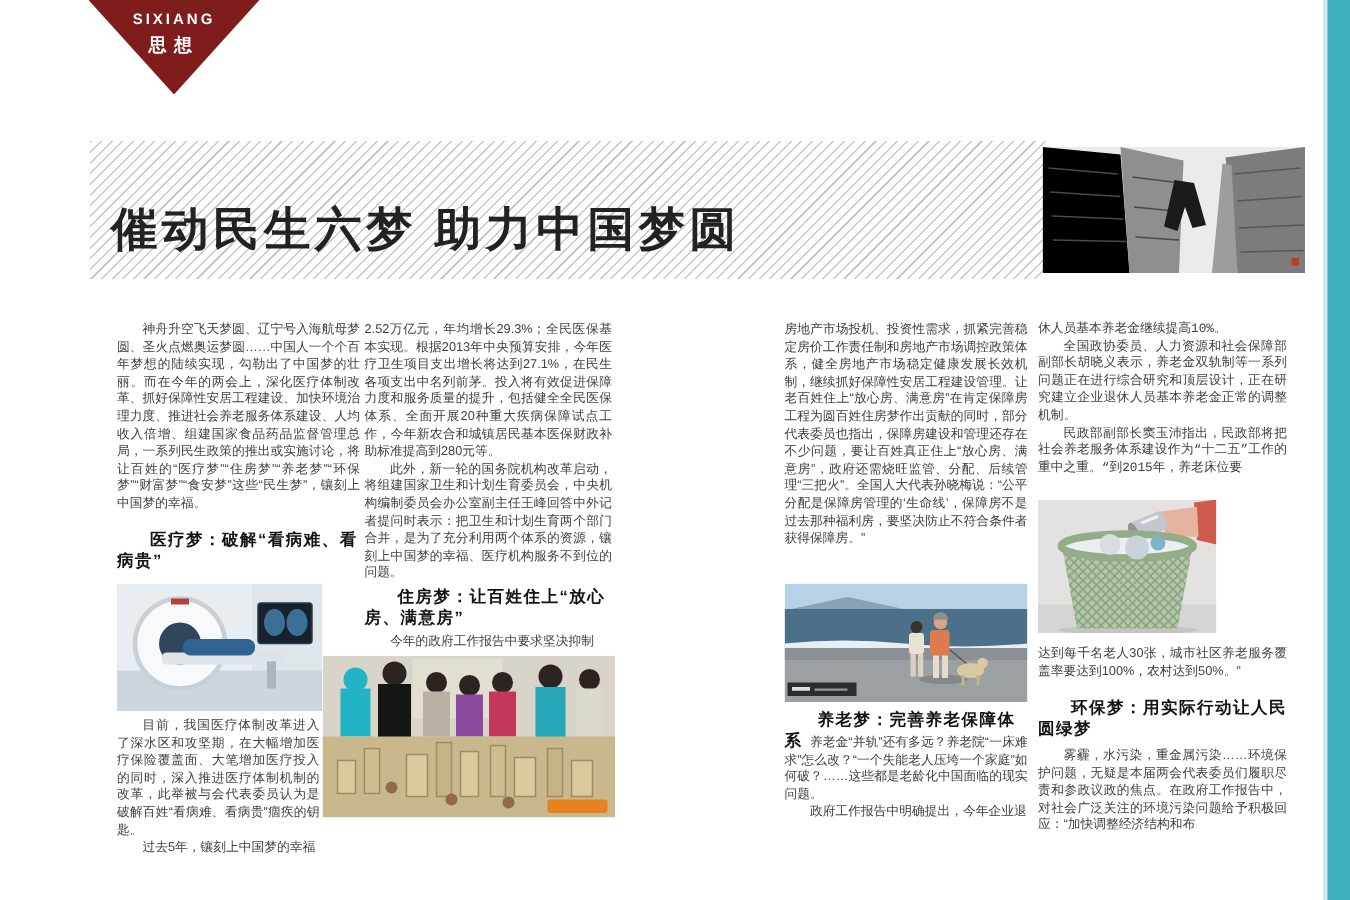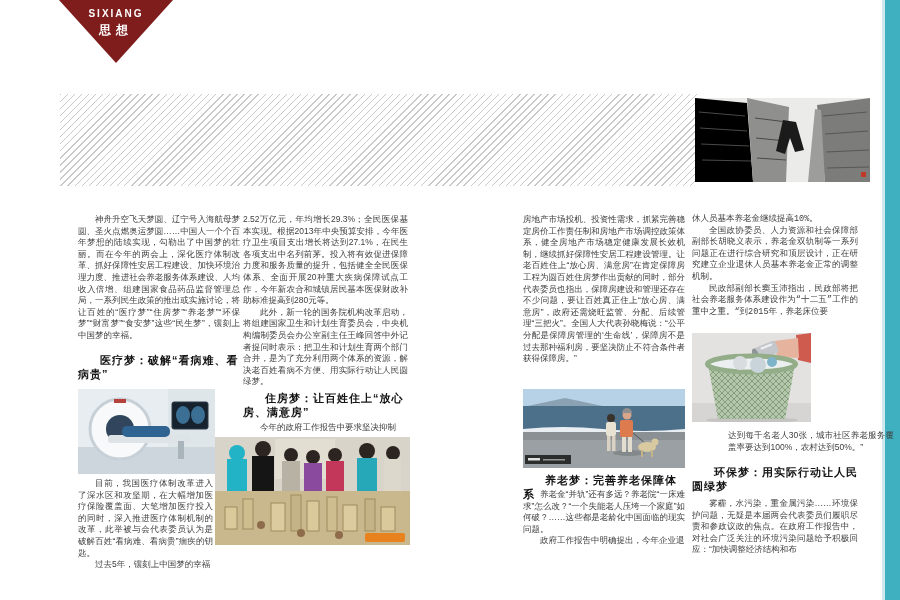--- a/index.html
+++ b/index.html
@@ -37,20 +37,21 @@
 <div class="page">
 
   <div class="edge-band"></div>
 
   <div class="tab">
     <div class="en">SIXIANG</div>
     <div class="zh">思想</div>
   </div>
 
   <div class="stripes"></div>
+  <div class="headline">催动民生六梦 助力中国梦圆</div>
 
   <div class="photo" style="left:695px;top:98px;width:175px;height:84px;">
     <svg width="175" height="84" viewBox="0 0 175 84" xmlns="http://www.w3.org/2000/svg">
       <rect width="175" height="84" fill="#ebebe9"></rect>
       <polygon points="0,0 52,5 58,84 0,84" fill="#68686
 6"></polygon>
       <polygon points="52,0 94,9 91,84 58,84" fill="#8f8f8d"></polygon>
       <polygon points="175,0 122,7 130,84 175,84" fill="#7c7c7a"></polygon>
       <polygon points="120,11 113,84 130,84 126,12" fill="#9d9d9b"></polygon>
       <g stroke="#4a4a48" stroke-width="1">
@@ -98,21 +99,21 @@
     </svg>
   </div>
 
   <div class="tb" style="left:78px;top:478px;width:135px;">
     <p>目前，我国医疗体制改革进入了深水区和攻坚期，在大幅增加医疗保险覆盖面、大笔增加医疗投入的同时，深入推进医疗体制机制的改革，此举被与会代表委员认为是破解百姓“看病难、看病贵”痼疾的钥匙。</p>
     <p>过去5年，镶刻上中国梦的幸福</p>
   </div>
 
   <div class="tb" style="left:243px;top:214px;width:165px;">
     <p class="cont">2.52万亿元，年均增长29.3%；全民医保基本实现。根据2013年中央预算安排，今年医疗卫生项目支出增长将达到27.1%，在民生各项支出中名列前茅。投入将有效促进保障力度和服务质量的提升，包括健全全民医保体系、全面开展20种重大疾病保障试点工作，今年新农合和城镇居民基本医保财政补助标准提高到280元等。</p>
-    <p>此外，新一轮的国务院机构改革启动，将组建国家卫生和计划生育委员会，中央机构编制委员会办公室副主任王峰回答中外记者提问时表示：把卫生和计划生育两个部门合并，是为了充分利用两个体系的资源，解决老百姓看病不方便、用实际行动让人民圆绿梦。</p>
+    <p>此外，新一轮的国务院机构改革启动，将组建国家卫生和计划生育委员会，中央机构编制委员会办公室副主任王峰回答中外记者提问时表示：把卫生和计划生育两个部门合并，是为了充分利用两个体系的资源，镶刻上中国梦的幸福、医疗机构服务不到位的问题。</p>
   </div>
 
   <div class="hand" style="left:243px;top:392px;width:165px;">
     <p>住房梦：让百姓住上“放心房、满意房”</p>
   </div>
 
   <div class="tb" style="left:243px;top:422px;width:165px;">
     <p>今年的政府工作报告中要求坚决抑制</p>
   </div>
 
@@ -223,21 +224,21 @@
       <polygon points="16,31 103,31 93,86 26,86" fill="#b4c6ab"></polygon>
       <polygon points="16,31 103,31 93,86 26,86" fill="url(#mesh)"></polygon>
       <ellipse cx="59.5" cy="31" rx="44" ry="8" fill="#eceff0"></ellipse>
       <ellipse cx="59.5" cy="31" rx="44" ry="8" fill="none" stroke="#94ad89" stroke-width="5"></ellipse>
       <circle cx="48" cy="30" r="7" fill="#d8dcde"></circle>
       <circle cx="66" cy="32" r="8" fill="#c9d4da"></circle>
       <circle cx="80" cy="29" r="5" fill="#7db4c9"></circle>
     </svg>
   </div>
 
-  <div class="tb" style="left:692px;top:430px;width:166px;margin-left:36px;">
+  <div class="tb" style="left:692px;top:430px;width:166px;">
     <p class="cont">达到每千名老人30张，城市社区养老服务覆盖率要达到100%，农村达到50%。”</p>
   </div>
 
   <div class="hand" style="left:692px;top:466px;width:166px;">
     <p>环保梦：用实际行动让人民圆绿梦</p>
   </div>
 
   <div class="tb" style="left:692px;top:498px;width:166px;">
     <p>雾霾，水污染，重金属污染……环境保护问题，无疑是本届两会代表委员们履职尽责和参政议政的焦点。在政府工作报告中，对社会广泛关注的环境污染问题给予积极回应：“加快调整经济结构和布</p>
   </div>

